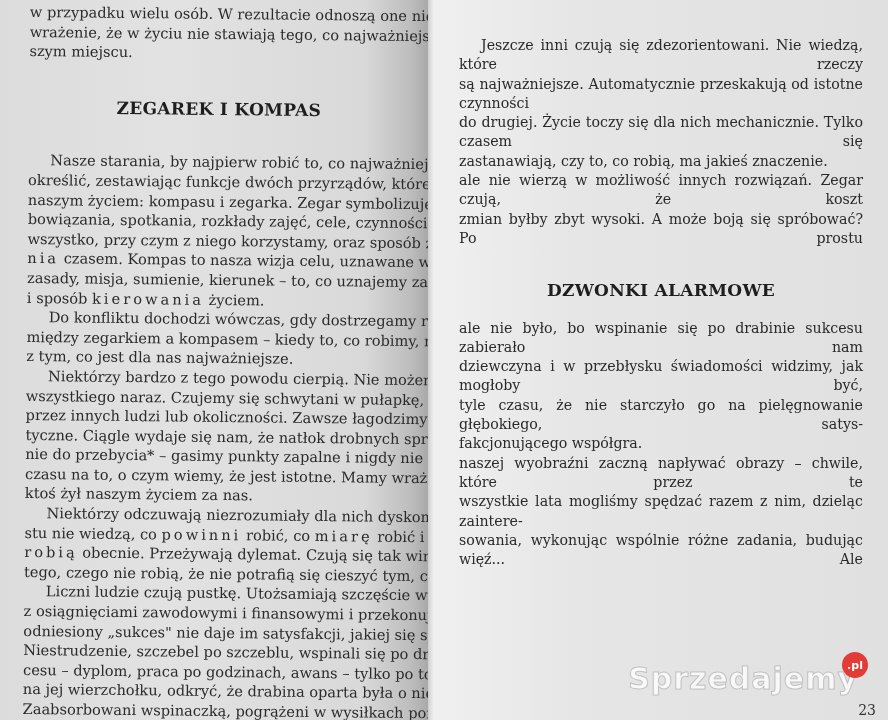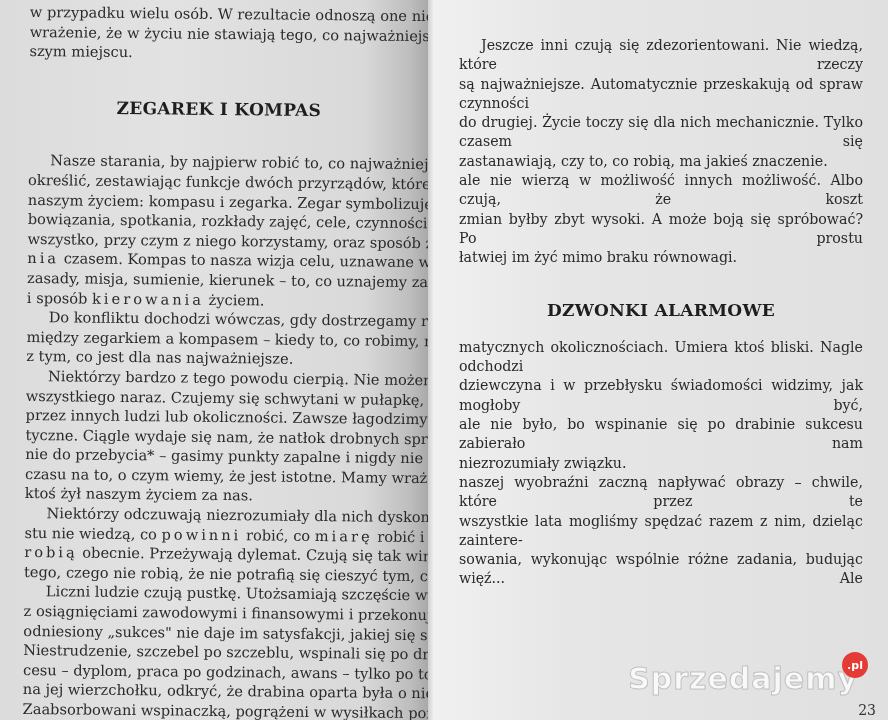--- a/index.html
+++ b/index.html
@@ -130,37 +130,36 @@
 
     </div>
   </div>
 
   <div class="gutter"></div>
 
   <div class="page-right">
     <div class="col-right">
       <p>
         <span class="line" style="text-indent:22px">Jeszcze inni czują się zdezorientowani. Nie wiedzą, które rzeczy</span>
-        <span class="line">są najważniejsze. Automatycznie przeskakują od spraw czynności</span>
+        <span class="line">są najważniejsze. Automatycznie przeskakują od istotne czynności</span>
         <span class="line">do drugiej. Życie toczy się dla nich mechanicznie. Tylko czasem się</span>
         <span class="line last">zastanawiają, czy to, co robią, ma jakieś znaczenie.</span>
       </p>
       <p>
-        <span class="line">ale nie wierzą w możliwość innych możliwość. Albo czują, że koszt</span>
+        <span class="line">ale nie wierzą w możliwość innych rozwiązań. Zegar czują, że koszt</span>
         <span class="line">zmian byłby zbyt wysoki. A może boją się spróbować? Po prostu</span>
-        <span class="line last">łatwiej im żyć mimo braku równowagi.</span>
       </p>
 
       <h2 class="h-right">DZWONKI ALARMOWE</h2>
 
       <p>
-        <span class="line">matycznych okolicznościach. Umiera ktoś bliski. Nagle odchodzi</span>
+        <span class="line">ale nie było, bo wspinanie się po drabinie sukcesu zabierało nam</span>
         <span class="line">dziewczyna i w przebłysku świadomości widzimy, jak mogłoby być,</span>
-        <span class="line">ale nie było, bo wspinanie się po drabinie sukcesu zabierało nam</span>
-        <span class="line last">niezrozumiały związku.</span>
+        <span class="line">tyle czasu, że nie starczyło go na pielęgnowanie głębokiego, satys-</span>
+        <span class="line last">fakcjonującego współgra.</span>
       </p>
       <p>
         <span class="line">naszej wyobraźni zaczną napływać obrazy – chwile, które przez te</span>
         <span class="line">wszystkie lata mogliśmy spędzać razem z nim, dzieląc zaintere-</span>
         <span class="line">sowania, wykonując wspólnie różne zadania, budując więź... Ale</span>
 
       </p>
 
     </div>
 

